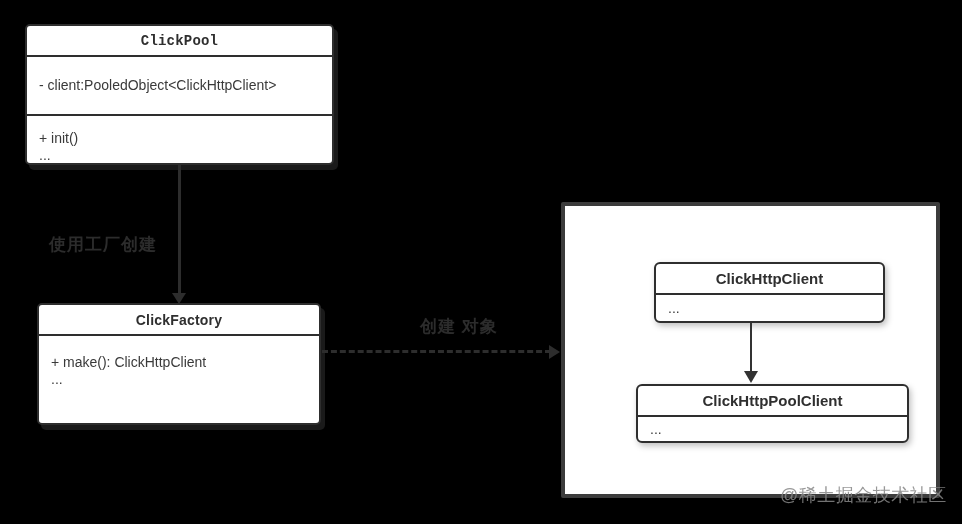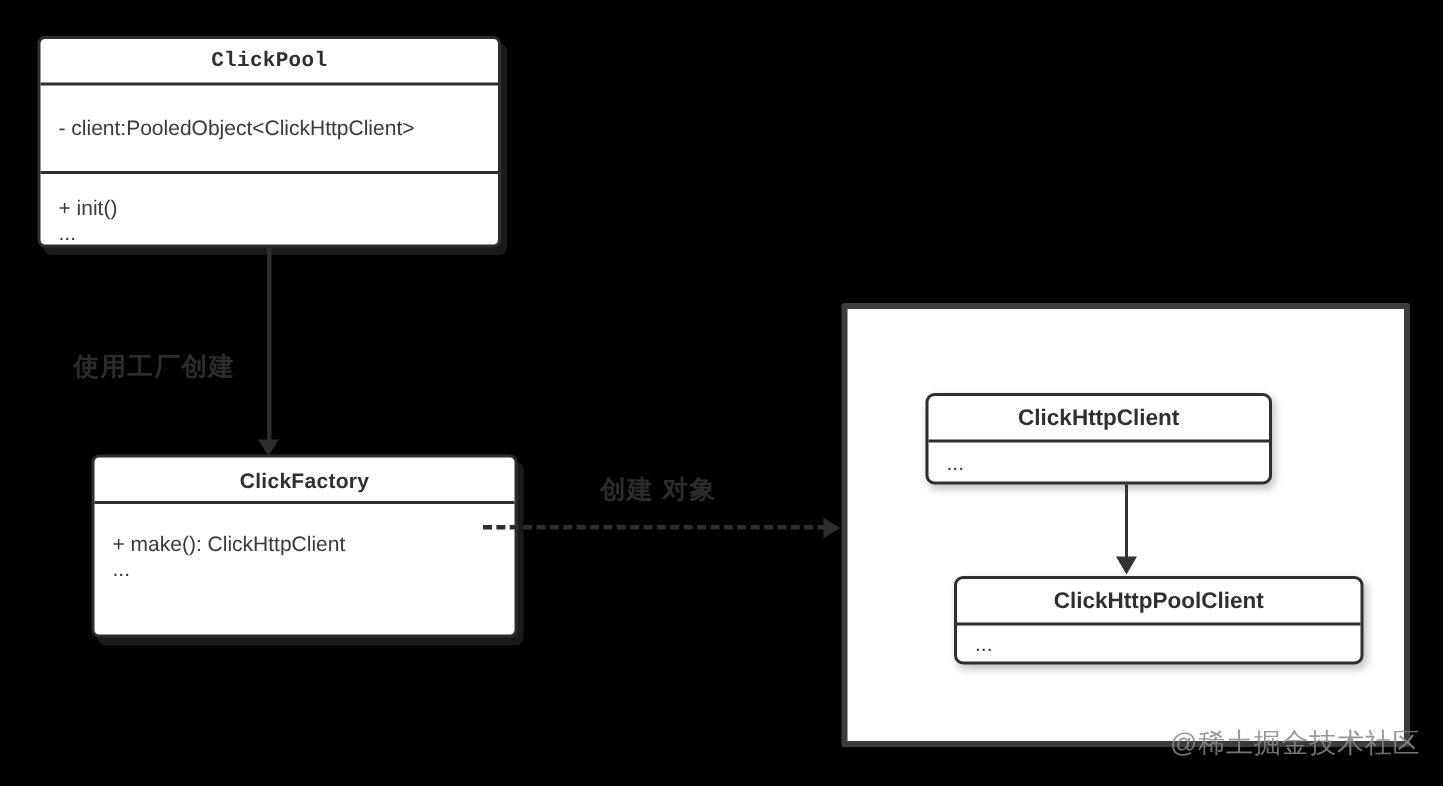--- a/index.html
+++ b/index.html
@@ -111,35 +111,35 @@
     <div class="class-compartment" style="flex:1;justify-content:flex-start;padding-top:14px;">
       <div class="member-line">+ init()</div>
       <div class="member-line">...</div>
     </div>
   </div>
 
   <div class="abs vline" style="left:178px;top:165px;height:130px;"></div>
   <div class="abs arrow-down" style="left:172px;top:293px;"></div>
   <div class="abs dim-label" style="left:49px;top:233px;">使用工厂创建</div>
 
-  <div class="abs class-box" style="left:37px;top:303px;width:284px;height:122px;margin-left:24px;">
+  <div class="abs class-box" style="left:37px;top:303px;width:284px;height:122px;">
     <div class="class-title" style="flex:0 0 29px;">ClickFactory</div>
     <div class="class-compartment" style="flex:1;justify-content:flex-start;padding-top:18px;">
       <div class="member-line">+ make(): ClickHttpClient</div>
       <div class="member-line">...</div>
     </div>
   </div>
 
   <div class="abs dashed-h" style="left:322px;top:350px;width:229px;"></div>
   <div class="abs arrow-right" style="left:549px;top:345px;"></div>
-  <div class="abs dim-label" style="left:400px;top:315px;">创建 对象</div>
+  <div class="abs dim-label" style="left:420px;top:315px;">创建 对象</div>
 
   <div class="abs frame" style="left:561px;top:202px;width:379px;height:296px;"></div>
 
-  <div class="abs inner-box" style="left:617px;top:262px;width:231px;height:61px;">
+  <div class="abs inner-box" style="left:654px;top:262px;width:231px;height:61px;">
     <div class="inner-title">ClickHttpClient</div>
     <div class="inner-body">...</div>
   </div>
 
   <div class="abs vline-dark" style="left:750px;top:323px;height:50px;"></div>
   <div class="abs arrow-down-dark" style="left:744px;top:371px;"></div>
 
   <div class="abs inner-box" style="left:636px;top:384px;width:273px;height:59px;">
     <div class="inner-title">ClickHttpPoolClient</div>
     <div class="inner-body">...</div>

